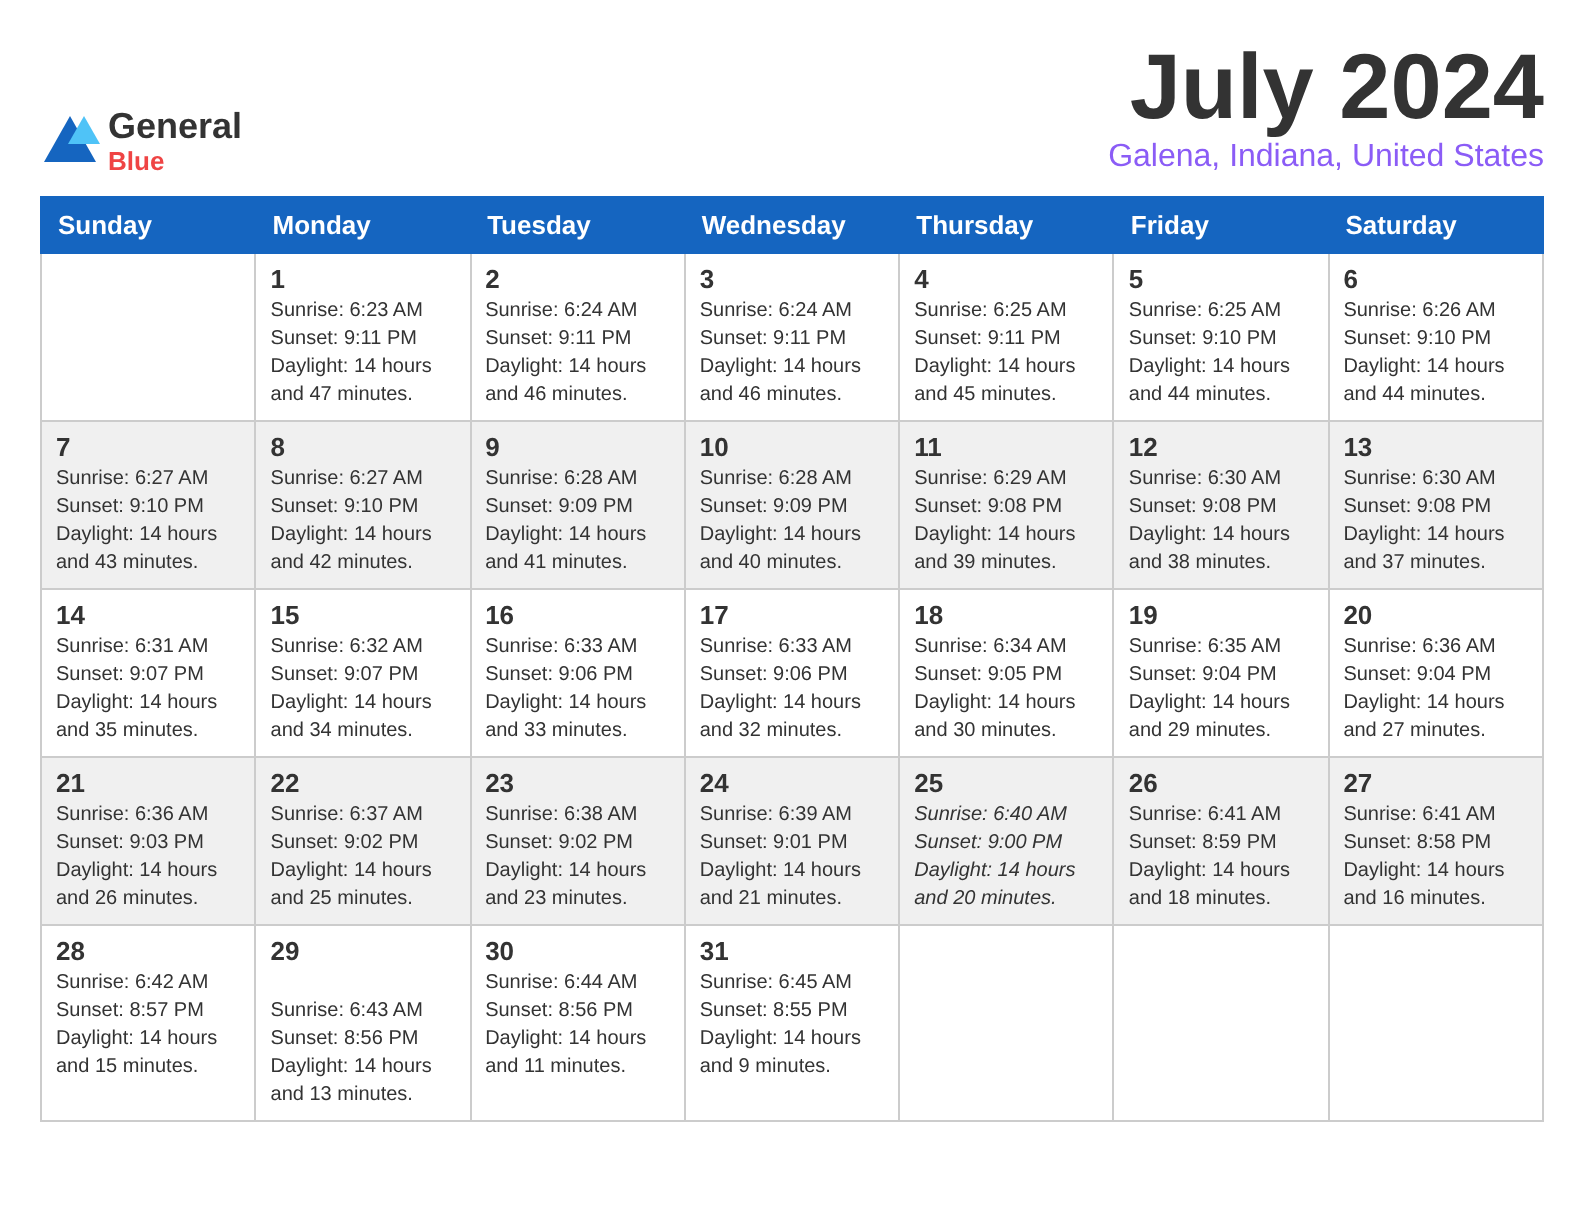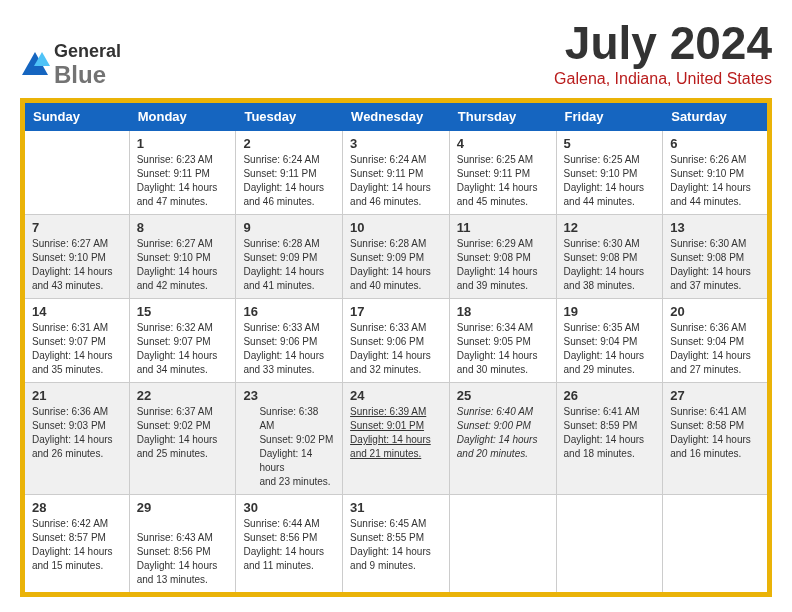--- a/index.html
+++ b/index.html
@@ -24,47 +24,47 @@
       display: flex;
       flex-direction: column;
       line-height: 1.1;
     }
     .logo-general {
       font-size: 18px;
       font-weight: bold;
       color: #333;
     }
     .logo-blue {
-      font-size: 24px;
-      font-weight: bold;
-      color: #737373;
+      font-size: 13px;
+      font-weight: bold;
+      color: #ef4444;
     }
     .logo-icon {
       width: 30px;
       height: 30px;
       margin-right: 4px;
     }
     .title-block {
       text-align: right;
     }
     .month-title {
       font-size: 46px;
       font-weight: bold;
       color: #333;
       line-height: 1;
     }
     .location {
       font-size: 16px;
-      color: #b91c1c;
+      color: #8b5cf6;
       margin-top: 4px;
     }
     .calendar {
       width: 100%;
       border-collapse: collapse;
-      border: 5px solid #eab308;
+      border: 1px solid #eab308;
     }
     .calendar th {
       background-color: #1565c0;
       color: #fff;
       font-size: 13px;
       font-weight: bold;
       padding: 6px 8px;
       text-align: left;
       border: 1px solid #1565c0;
     }
@@ -289,28 +289,28 @@
         </td>
         <td>
           <span class="day-number">22</span>
           <div class="day-info" style="white-space: pre-line;">Sunrise: 6:37 AM
 Sunset: 9:02 PM
 Daylight: 14 hours
 and 25 minutes.</div>
         </td>
         <td>
           <span class="day-number">23</span>
-          <div class="day-info" style="white-space: pre-line; margin-left: 16px;">Sunrise: 6:38 AM
+          <div class="day-info" style="white-space: pre-line;">Sunrise: 6:38 AM
 Sunset: 9:02 PM
 Daylight: 14 hours
 and 23 minutes.</div>
         </td>
         <td>
           <span class="day-number">24</span>
-          <div class="day-info" style="white-space: pre-line; text-decoration: underline;">Sunrise: 6:39 AM
+          <div class="day-info" style="white-space: pre-line;">Sunrise: 6:39 AM
 Sunset: 9:01 PM
 Daylight: 14 hours
 and 21 minutes.</div>
         </td>
         <td>
           <span class="day-number">25</span>
           <div class="day-info" style="white-space: pre-line; font-style: italic;">Sunrise: 6:40 AM
 Sunset: 9:00 PM
 Daylight: 14 hours
 and 20 minutes.</div>

